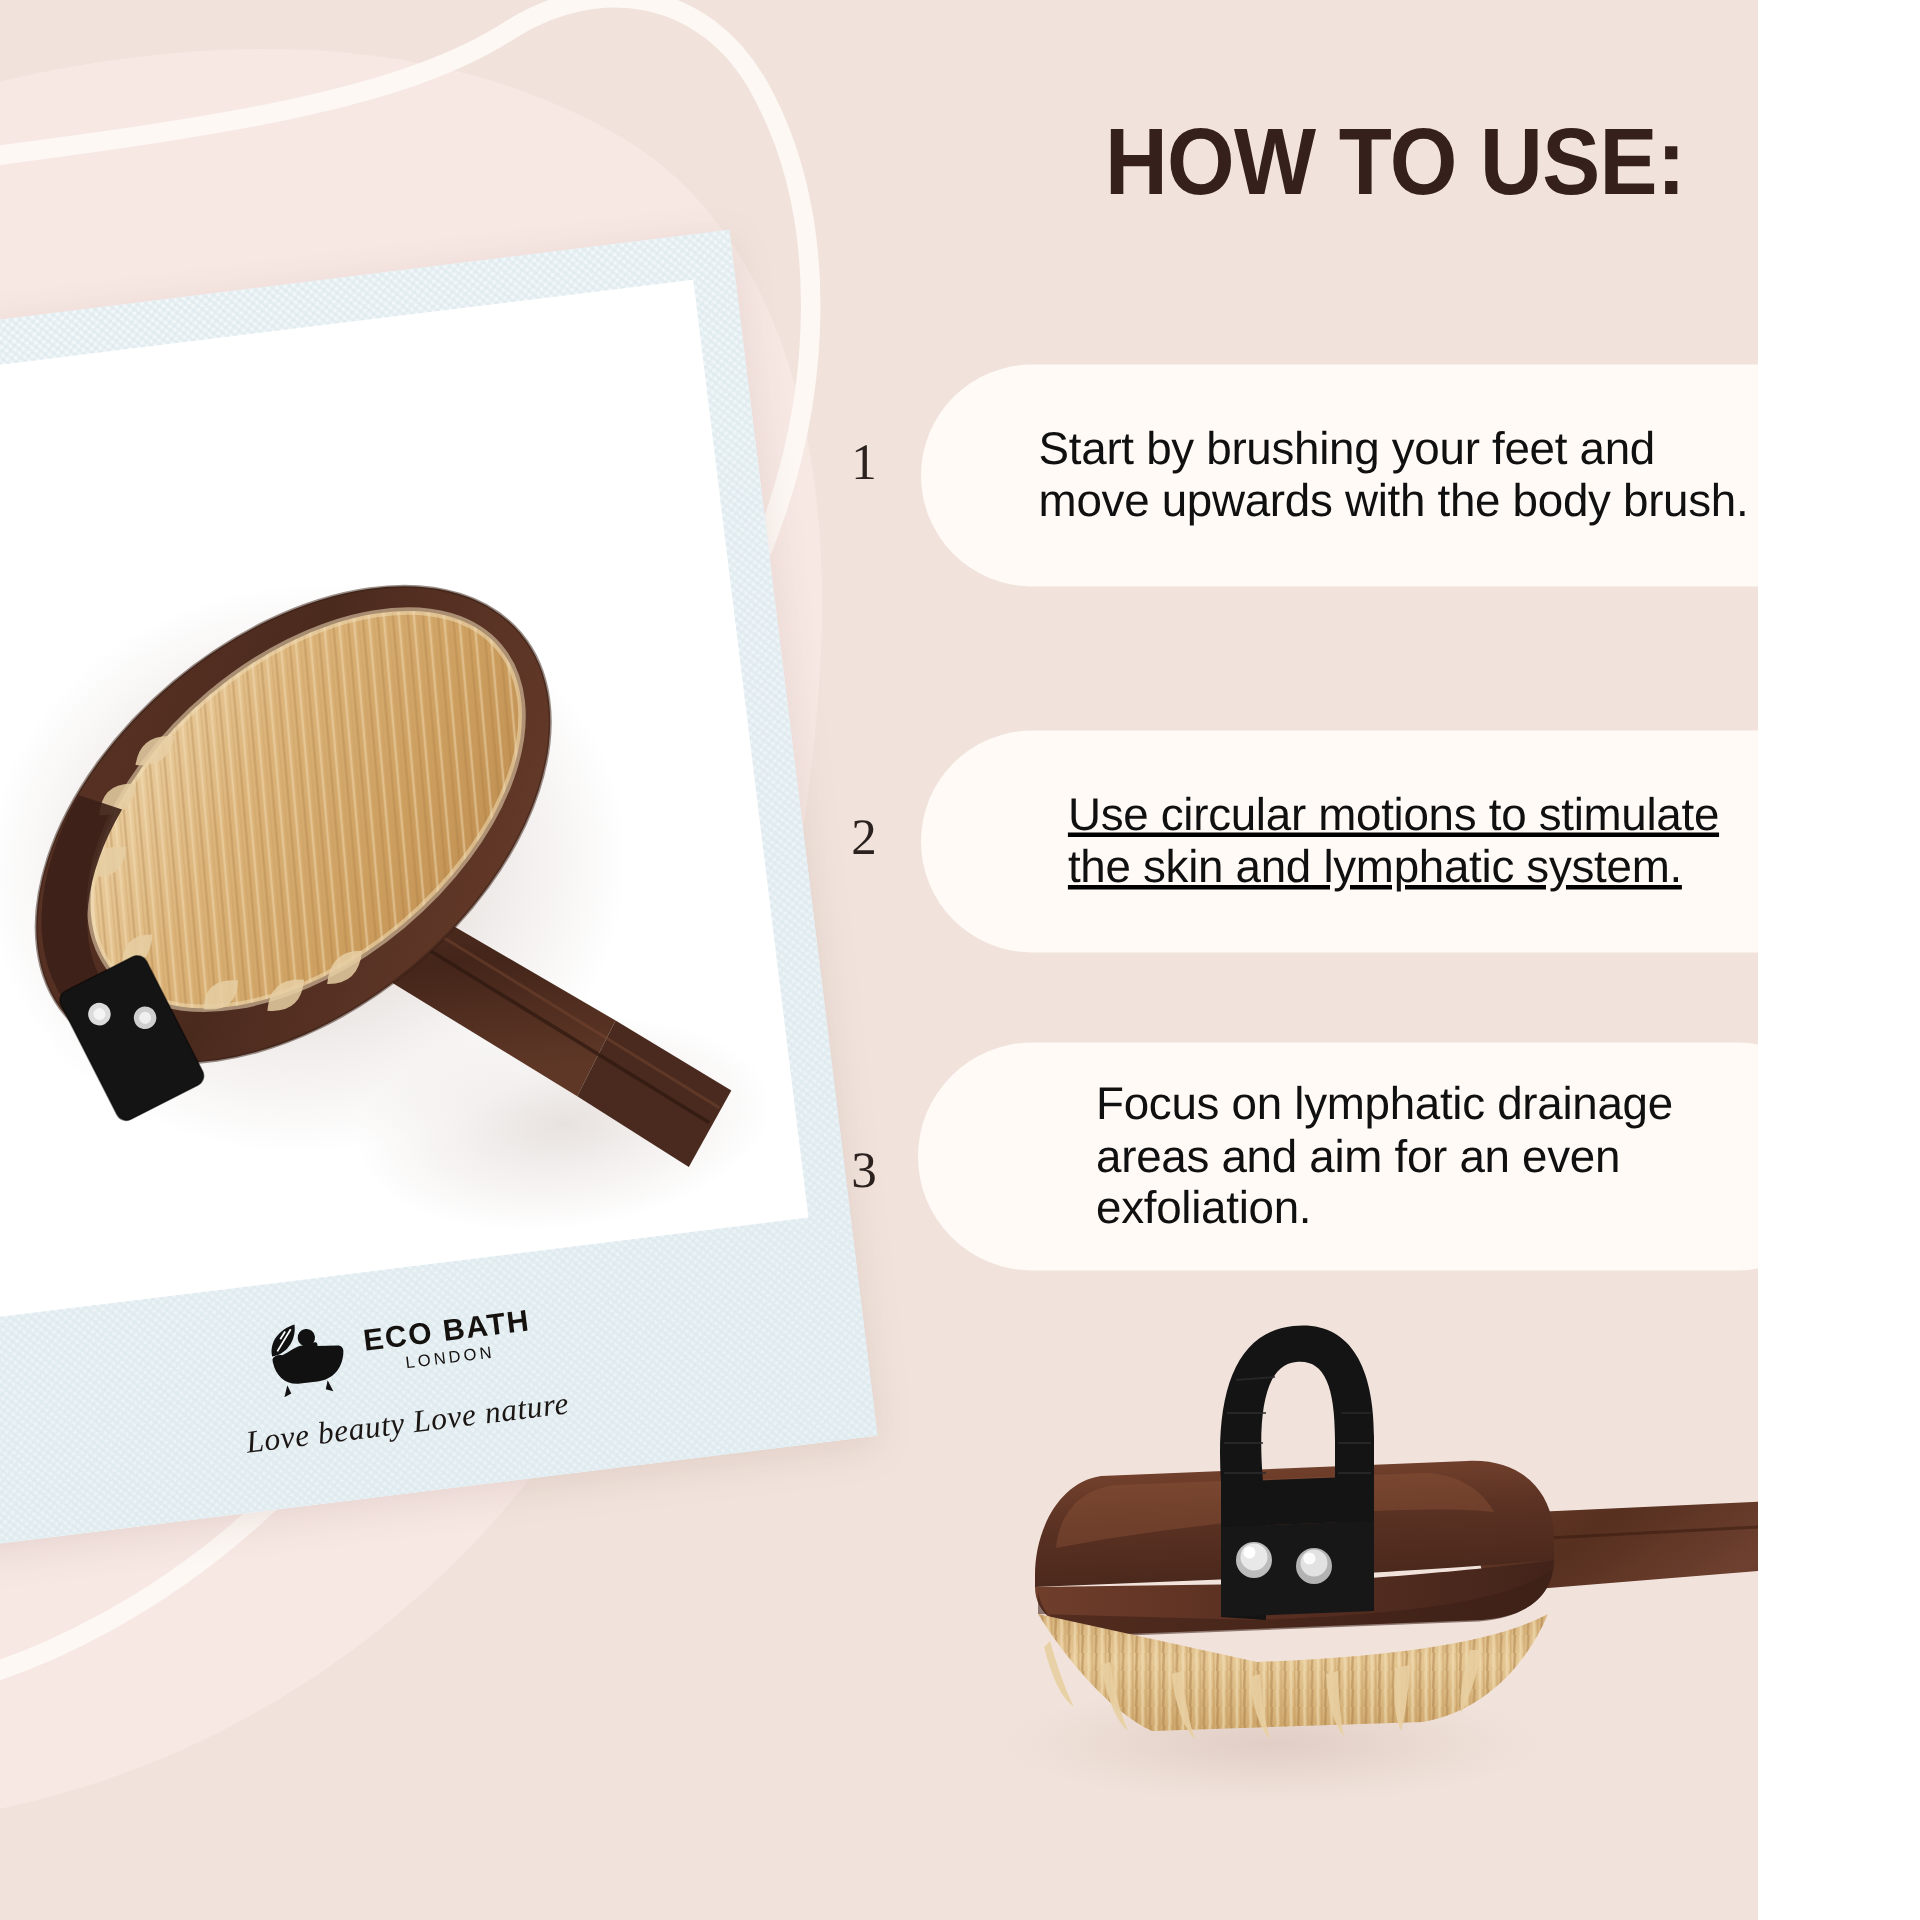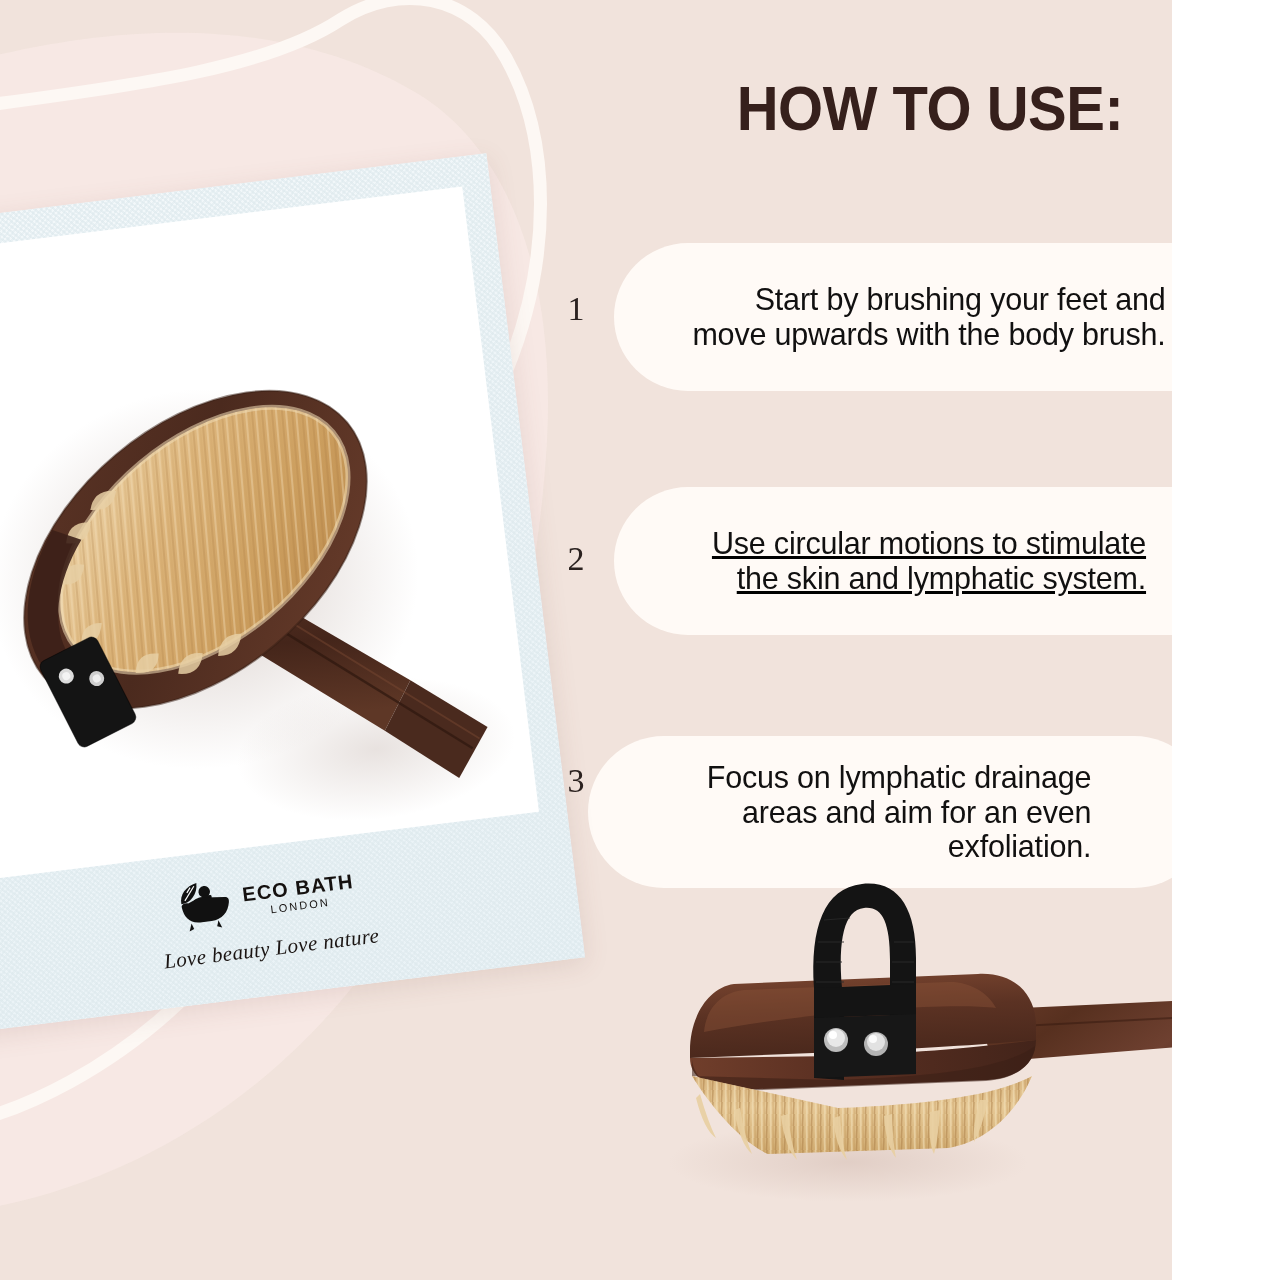--- a/index.html
+++ b/index.html
@@ -62,34 +62,34 @@
     align-items: center;
     justify-content: center;
     padding: 0 34px;
   }
 
   .pill-text {
     font-family: "Liberation Sans", sans-serif;
     font-size: 30.5px;
     line-height: 1.14;
     color: #111010;
-    text-align: right;
+    text-align: left;
     letter-spacing: -0.2px;
     white-space: pre-line;
   }
 
   
   .step1 .step-number { left: 556px; top: 290px; }
   .step1 .pill { left: 614px; top: 243px; width: 630px; height: 148px; }
 
   .step2 .step-number { left: 556px; top: 540px; }
   .step2 .pill { left: 614px; top: 487px; width: 630px; height: 148px; text-decoration: underline; }
 
   .step3 .step-number { left: 556px; top: 762px; }
-  .step3 .pill { left: 588px; top: 695px; width: 622px; height: 152px; margin-top: 41px; }
+  .step3 .pill { left: 612px; top: 695px; width: 622px; height: 152px; }
 
   
   .polaroid-wrap {
     position: absolute;
     left: -82px;
     top: 188px;
     width: 620px;
     height: 810px;
     transform: rotate(-7deg);
     transform-origin: 50% 50%;

